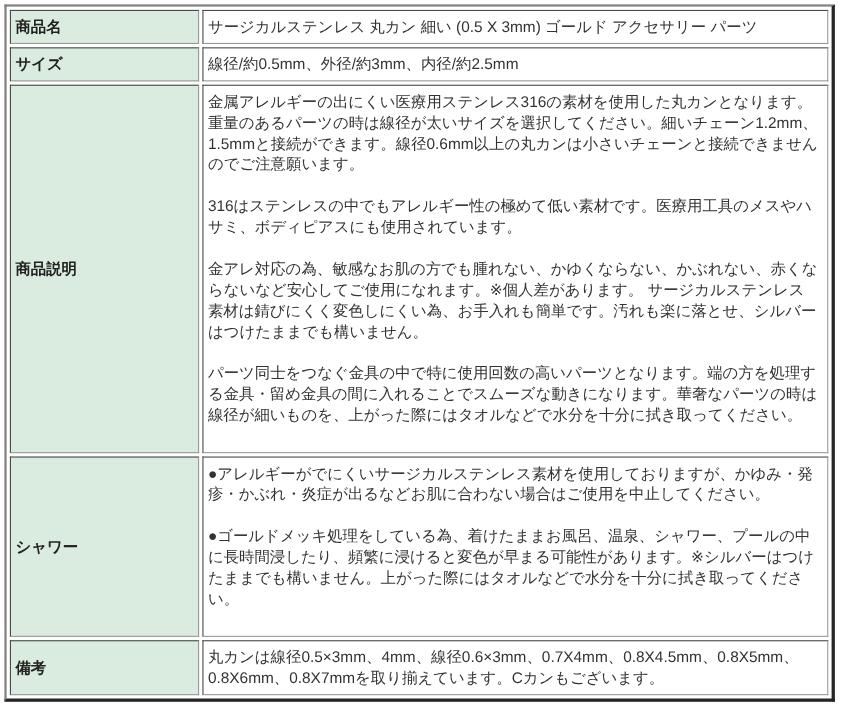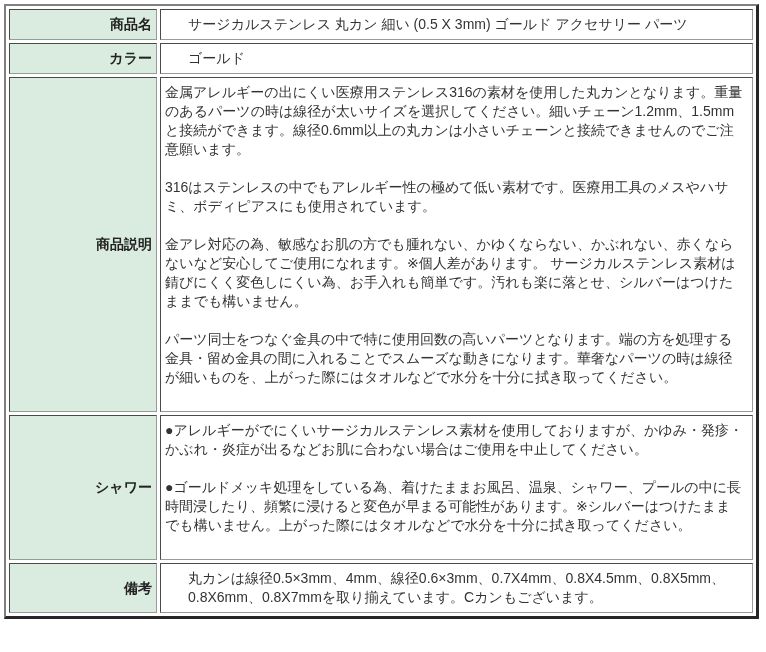--- a/index.html
+++ b/index.html
@@ -27,65 +27,64 @@
     border-collapse: separate;
     border-spacing: 3px;
     background: #ffffff;
     border-style: solid;
     border-width: 2px 3px 3px 2px;
     border-color: var(--outer-light) var(--outer-dark) var(--outer-dark) var(--outer-light);
     font-size: 14px;
     line-height: 19px;
   }
   table.spec-table th {
-    width: 148px;
+    width: 172px;
     background: var(--label-bg);
     border-style: solid;
     border-width: 1px;
     border-color: var(--cell-dark) var(--cell-light) var(--cell-light) var(--cell-dark);
     font-weight: bold;
     color: #222222;
-    text-align: right;
+    text-align: left;
     vertical-align: middle;
     padding: 5px 4px;
   }
   table.spec-table td {
     border-style: solid;
     border-width: 1px;
     border-color: var(--cell-dark) var(--cell-light) var(--cell-light) var(--cell-dark);
     vertical-align: middle;
     padding: 5px 8px 5px 4px;
     color: var(--text-color);
   }
   table.spec-table td p {
     margin: 0 0 19px 0;
     text-align: left;
   }
   
   table.spec-table td p:only-child {
     margin-bottom: 0;
-    margin-left: 23px;
   }
 </style>
 </head>
 <body>
 
 <div class="page">
   <table class="spec-table">
     <tbody>
         <tr>
           <th>商品名</th>
           <td>
             <p>サージカルステンレス 丸カン 細い (0.5 X 3mm) ゴールド アクセサリー パーツ</p>
           </td>
         </tr>
         <tr>
-          <th>カラー</th>
+          <th>サイズ</th>
           <td>
-            <p>ゴールド</p>
+            <p>線径/約0.5mm、外径/約3mm、内径/約2.5mm</p>
           </td>
         </tr>
         <tr>
           <th>商品説明</th>
           <td>
             <p>金属アレルギーの出にくい医療用ステンレス316の素材を使用した丸カンとなります。重量のあるパーツの時は線径が太いサイズを選択してください。細いチェーン1.2mm、1.5mmと接続ができます。線径0.6mm以上の丸カンは小さいチェーンと接続できませんのでご注意願います。</p>
             <p>316はステンレスの中でもアレルギー性の極めて低い素材です。医療用工具のメスやハサミ、ボディピアスにも使用されています。</p>
             <p>金アレ対応の為、敏感なお肌の方でも腫れない、かゆくならない、かぶれない、赤くならないなど安心してご使用になれます。※個人差があります。 サージカルステンレス素材は錆びにくく変色しにくい為、お手入れも簡単です。汚れも楽に落とせ、シルバーはつけたままでも構いません。</p>
             <p>パーツ同士をつなぐ金具の中で特に使用回数の高いパーツとなります。端の方を処理する金具・留め金具の間に入れることでスムーズな動きになります。華奢なパーツの時は線径が細いものを、上がった際にはタオルなどで水分を十分に拭き取ってください。</p>
           </td>

